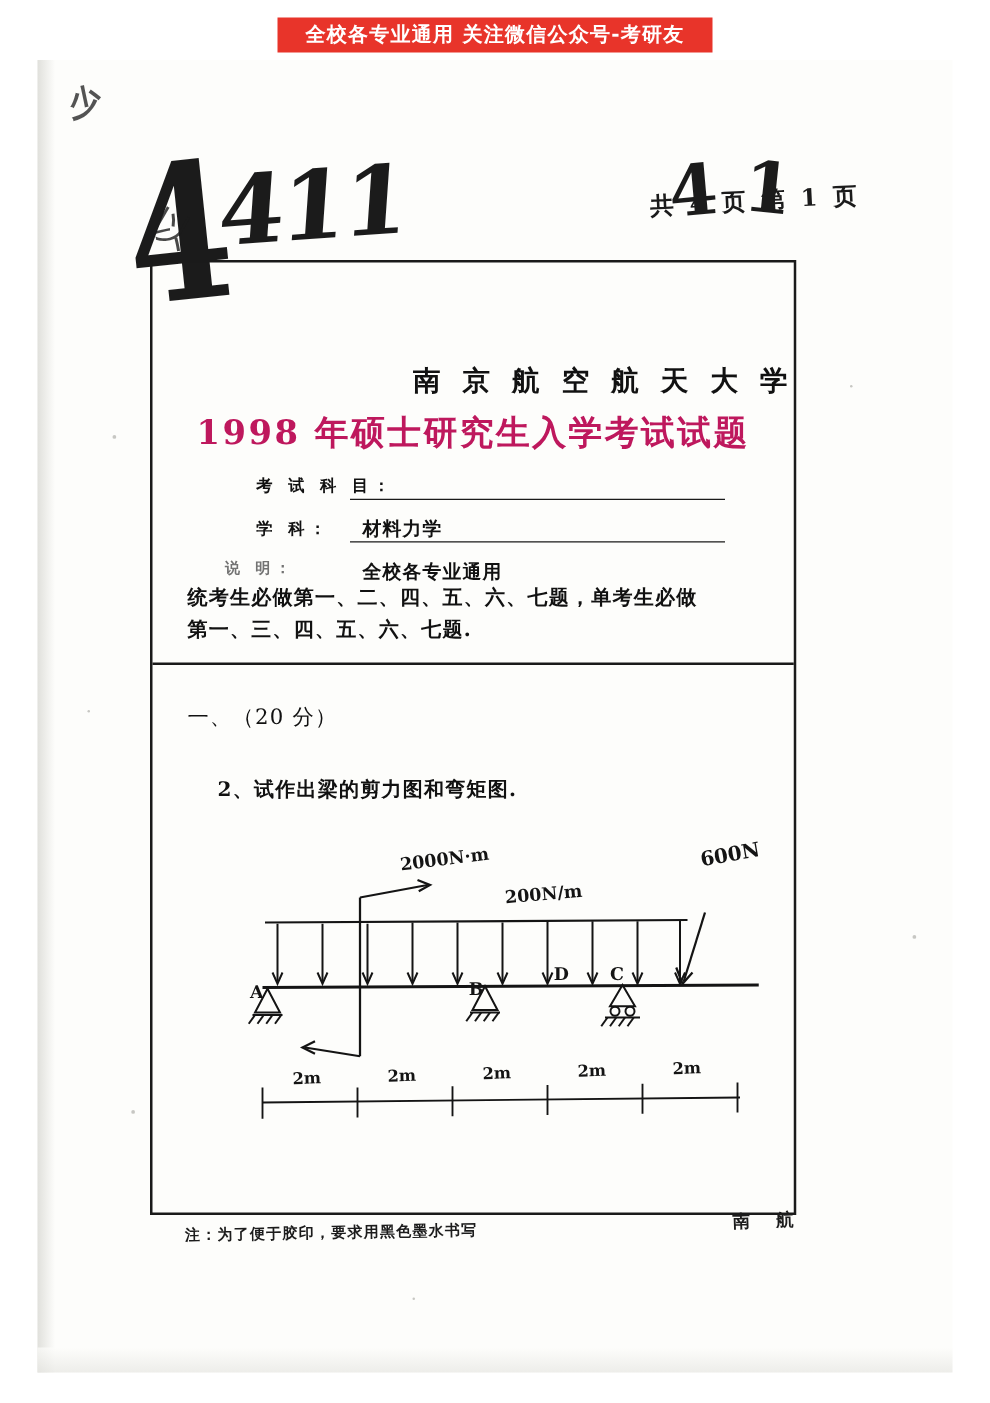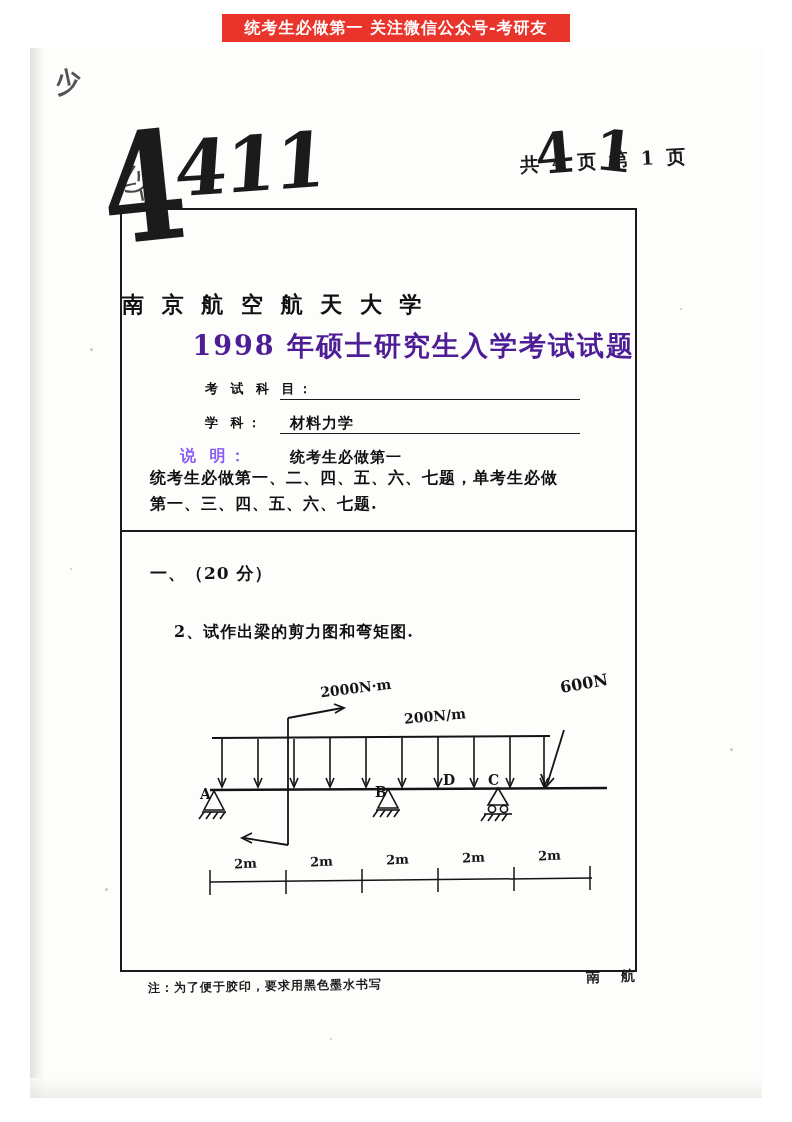--- a/index.html
+++ b/index.html
@@ -142,38 +142,38 @@
     height: 0;
     border-top: 2px solid #1a1a1a;
   }
 
   
   #univ-name {
     position: absolute;
     left: 0px;
     top: 80px;
     width: 513px;
-    text-align: left;
+    text-align: right;
     font-family: "DejaVu Serif", serif;
     font-size: 22px;
     font-weight: bold;
     letter-spacing: 5px;
     color: #111;
   }
   #exam-title {
     position: absolute;
     left: 0px;
     top: 118px;
     width: 513px;
-    text-align: right;
+    text-align: center;
     font-family: "DejaVu Serif", serif;
     font-size: 27px;
     font-weight: bold;
     letter-spacing: 2px;
-    color: #4c1d95;
+    color: #be185d;
   }
 
   .field-row {
     position: absolute;
     left: 58px;
     width: 410px;
     height: 26px;
   }
   .field-label {
     position: absolute;
@@ -204,24 +204,24 @@
     width: 300px;
     border-bottom: 1.4px solid #1a1a1a;
   }
   #field-subject { top: 168px; }
   #field-major   { top: 202px; }
   #field-note-label {
     position: absolute;
     left: 58px;
     top: 236px;
     font-family: "DejaVu Serif", serif;
-    font-size: 16px;
+    font-size: 12px;
     font-weight: bold;
     letter-spacing: 4px;
-    color: #8b5cf6;
+    color: #737373;
   }
   #note-line1 {
     position: absolute;
     left: 28px;
     top: 258px;
     width: 470px;
     font-family: "DejaVu Serif", serif;
     font-size: 16px;
     font-weight: bold;
     letter-spacing: 1px;
@@ -239,21 +239,21 @@
     color: #111;
   }
 
   
   #q1-title {
     position: absolute;
     left: 28px;
     top: 352px;
     font-family: "DejaVu Serif", serif;
     font-size: 17px;
-    font-weight: bold;
+    font-weight: normal;
     letter-spacing: 1px;
     color: #111;
   }
   #q1-item1 {
     position: absolute;
     left: 52px;
     top: 384px;
     font-family: "DejaVu Serif", serif;
     font-size: 16px;
     font-weight: bold;
@@ -340,21 +340,21 @@
   .speck {
     position: absolute;
     background: #9a9a96;
     border-radius: 50%;
     opacity: .55;
   }
 </style>
 </head>
 <body>
 
-<div id="top-banner">统考生必做第一 关注微信公众号-考研友</div>
+<div id="top-banner">全校各专业通用 关注微信公众号-考研友</div>
 
 <div id="scan-page">
 
   <div id="scan-noise-left"></div>
   <div id="scan-noise-bottom"></div>
 
   <div class="speck" style="left:60px; top:300px; width:3px; height:3px;"></div>
   <div class="speck" style="left:40px; top:520px; width:2px; height:2px;"></div>
   <div class="speck" style="left:75px; top:840px; width:3px; height:3px;"></div>
   <div class="speck" style="left:650px; top:260px; width:2px; height:2px;"></div>
@@ -384,21 +384,21 @@
     <div id="exam-title">1998 年硕士研究生入学考试试题</div>
 
     <div class="field-row" id="field-subject">
       <span class="field-label">考 试 科 目：</span>
       <span class="field-value">材料力学</span>
       <span class="field-line"></span>
     </div>
 
     <div class="field-row" id="field-major">
       <span class="field-label">学    科：</span>
-      <span class="field-value">统考生必做第一</span>
+      <span class="field-value">全校各专业通用</span>
       <span class="field-line"></span>
     </div>
 
     <div id="field-note-label">说    明：</div>
 
     <div id="note-line2">第一、三、四、五、六、七题.</div>
     <div id="note-line1">统考生必做第一、二、四、五、六、七题，单考生必做</div>
 
     <div id="q1-title">一、（20 分）</div>
     <div id="q1-item2">2、试作出梁的剪力图和弯矩图.</div>

